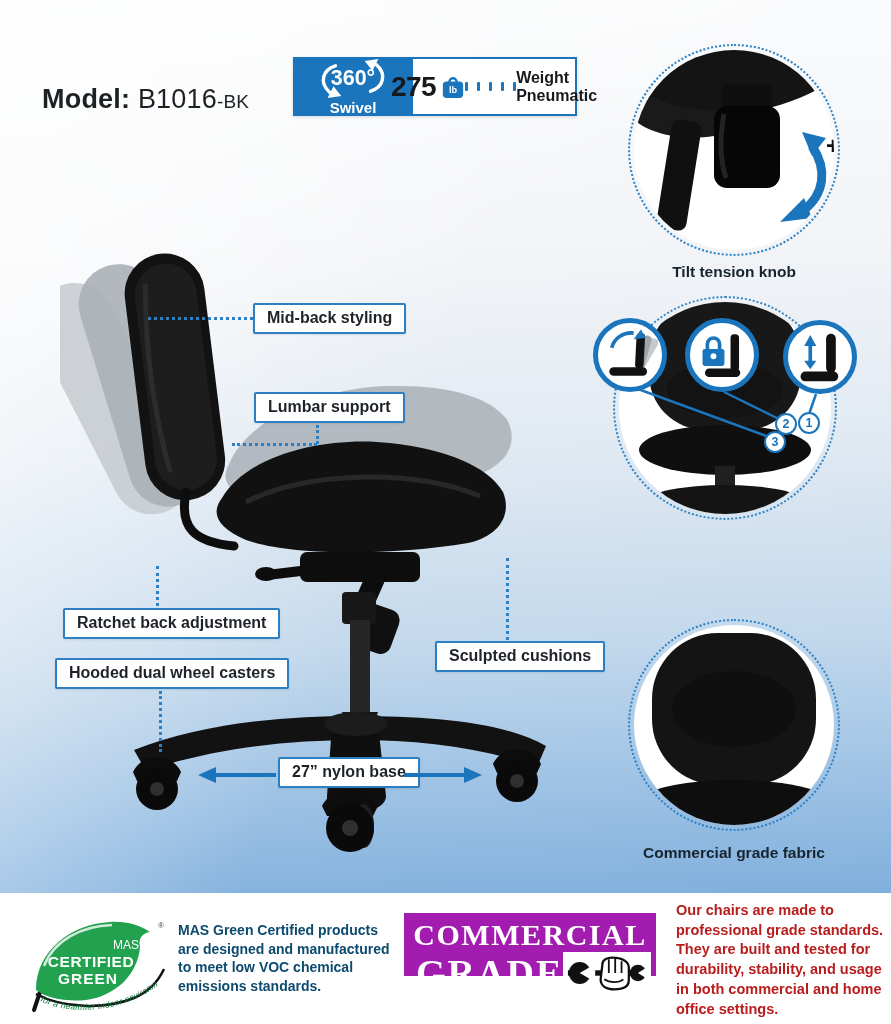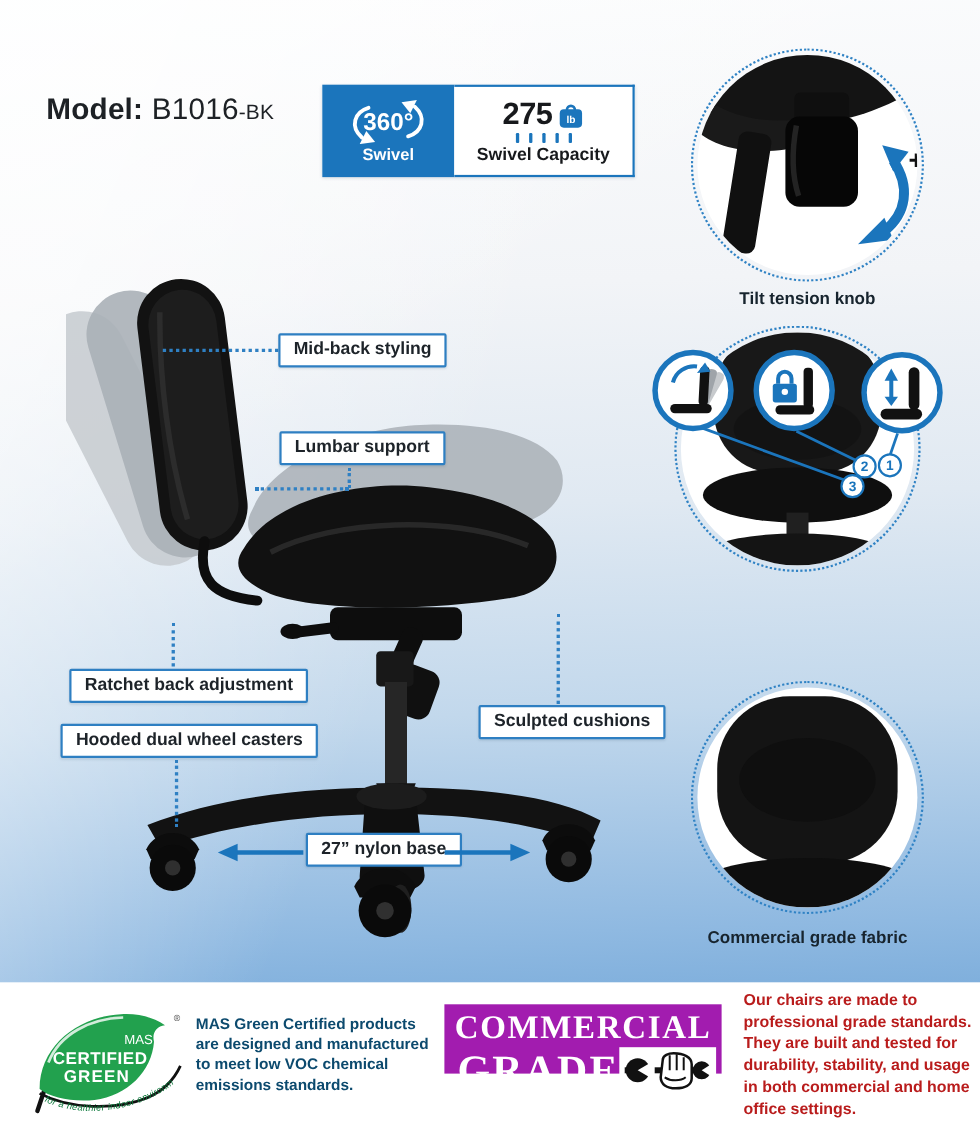--- a/index.html
+++ b/index.html
@@ -12,24 +12,24 @@
       linear-gradient(178deg, #fbfcfd 0%, #f2f4f7 26%, #e0e9f2 45%, #c2d8ec 63%, #8fb9e1 82%, #5e9ad2 100%);
   }
   .abs { position:absolute; }
 
   
   .model { left:42px; top:84px; font-size:27px; color:#1d2125; letter-spacing:.2px; }
   .model b { font-weight:700; }
   .model .num { font-weight:400; }
   .model .suffix { font-weight:400; font-size:19px; }
 
-  .badge { left:293px; top:57px; width:284px; height:84px; display:flex; box-shadow:0 1px 3px rgba(30,60,90,.18);margin-top:20px; }
+  .badge { left:293px; top:57px; width:284px; height:59px; display:flex; box-shadow:0 1px 3px rgba(30,60,90,.18); }
   .badge-blue { width:120px; height:100%; background:#1b75bc; color:#fff; display:flex; flex-direction:column; align-items:center; justify-content:center; }
   .badge-blue .swivel-label { font-size:15px; font-weight:700; margin-top:1px; }
-  .badge-white { width:164px; height:100%; background:#fff; border:2px solid #1b75bc; border-left:none; display:flex; flex-direction:column; align-items:center; justify-content:center; }
+  .badge-white { width:164px; height:100%; background:#fff; border:2px solid #1b75bc; border-left:none; display:flex; flex-direction:row; align-items:center; justify-content:center; }
   .w-row { display:flex; align-items:center; gap:5px; }
   .w-val { font-size:28px; font-weight:800; color:#17191c; letter-spacing:-.5px; }
   .ticks { display:flex; gap:9px; margin:1px 0 2px; }
   .ticks i { display:block; width:3px; height:9px; background:#1b75bc; border-radius:1px; }
   .w-label { font-size:16px; font-weight:800; color:#17191c; }
 
   
   .callout { background:#fff; border:2px solid #2e7fc2; border-radius:2px; padding:4px 12px 5px;
              font-size:16px; font-weight:700; color:#1d2329; white-space:nowrap; box-shadow:0 1px 2px rgba(40,70,100,.12); }
   .dh { border-top:3px dotted #2f80c3; height:0; }
@@ -87,21 +87,21 @@
           <text x="13" y="22" text-anchor="middle" font-size="10" font-weight="800" fill="#fff">lb</text>
         </svg>
       </div>
       <div class="ticks">
           <i></i>
           <i></i>
           <i></i>
           <i></i>
           <i></i>
         </div>
-      <div class="w-label">Swivel Capacity</div>
+      <div class="w-label">Weight Pneumatic</div>
     </div>
   </div>
 
   <svg class="abs" style="left:60px; top:240px;" width="520" height="620" viewBox="0 0 520 620">
 
     <rect x="70" y="20" width="80" height="250" rx="40" fill="#c6cacf" opacity=".85" transform="rotate(-27 110 270)"></rect>
     <rect x="80" y="15" width="80" height="250" rx="40" fill="#aab0b7" opacity=".9" transform="rotate(-17 120 265)"></rect>
 
     <g transform="rotate(-8 300 250) translate(12,-52)">
       <path d="M162,258 C189,212 272,196 330,203 C385,209 428,226 443,252 C452,274 440,296 408,303 C330,316 230,316 186,300 C158,288 150,274 162,258 Z" fill="#aeb4bb" opacity=".92"></path>

